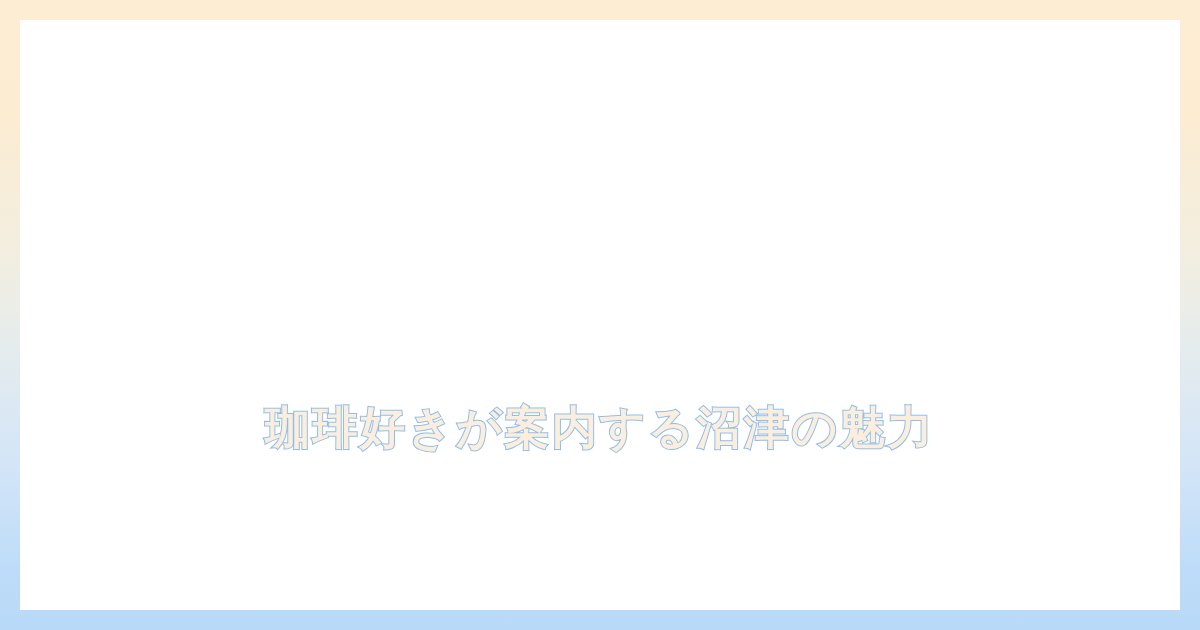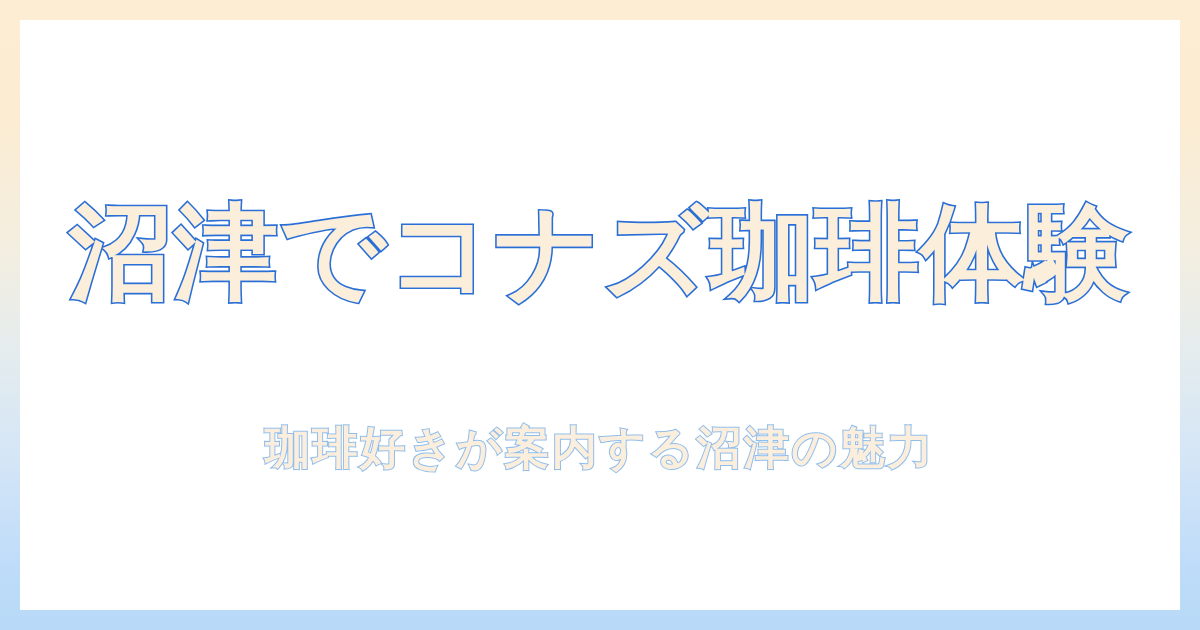--- a/index.html
+++ b/index.html
@@ -72,21 +72,21 @@
     -webkit-text-stroke: 3.2px #2a6fd6;
     paint-order: stroke fill;
     text-rendering: geometricPrecision;
   }
 
   
   .subtitle-wrap {
     position: absolute;
     left: 0;
     right: 0;
-    top: 400px;
+    top: 380px;
     text-align: center;
   }
 
   .subtitle {
     display: inline-block;
     margin: 0;
     font-size: 45px;
     line-height: 1.25;
     font-weight: 700;
     letter-spacing: 0.055em;
@@ -100,23 +100,20 @@
 </head>
 <body>
 
 <div id="card">
 
   <div class="frame"></div>
 
   <div class="inner">
     <div class="content">
 
-      <div class="title-wrap">
-        <h1 class="title">沼津でコナズ珈琲体験</h1>
-      </div>
 
       <div class="subtitle-wrap">
         <p class="subtitle">珈琲好きが案内する沼津の魅力</p>
       </div>
 
     </div>
   </div>
 
 </div>
 

